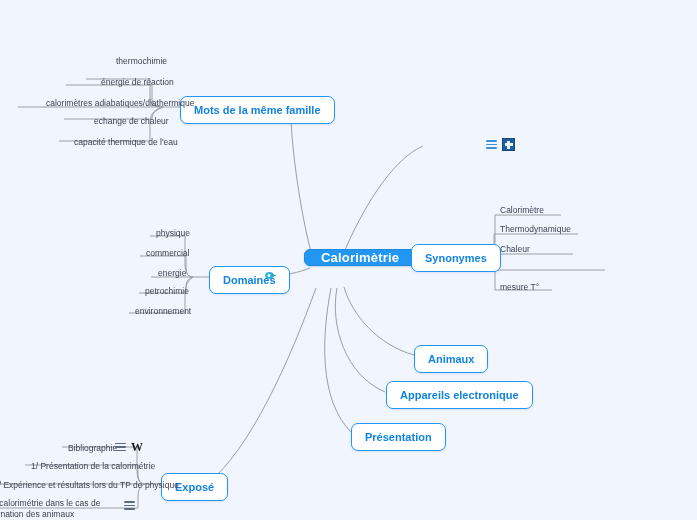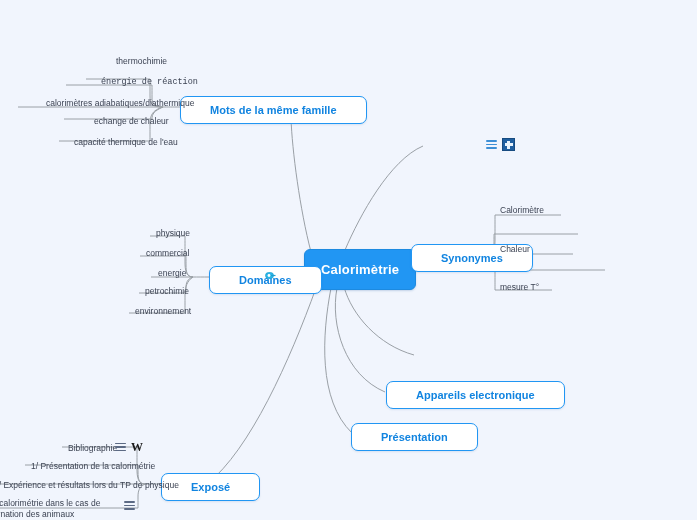--- a/index.html
+++ b/index.html
@@ -33,33 +33,33 @@
     white-space: nowrap;
   }
   
   .root {
     background: #2196f3;
     border: 1px solid #1d8ae0;
     border-radius: 6px;
     color: #ffffff;
     font-weight: bold;
     font-size: 13px;
-    padding: 12px 16px;
+    padding: 0 16px;
     letter-spacing: 0.2px;
     box-shadow: 0 1px 2px rgba(30,90,160,0.22);
   }
   
   .main {
     background: #ffffff;
     border: 1.5px solid #2196f3;
     border-radius: 7px;
     color: #1184e0;
     font-weight: bold;
     font-size: 11px;
-    padding: 7px 29px;
+    padding: 7px 13px;
     box-shadow: 0 1px 2px rgba(30,90,160,0.12);
   }
   
   .leaf {
     color: #3b4252;
     font-size: 8.5px;
     padding: 2px 6px 4px 6px;
     background: transparent;
     line-height: 1.35;
   }
@@ -182,21 +182,21 @@
   <div class="node root" style="left:304px; top:249px;">
     <span>Calorimètrie</span>
   </div>
 
   <div class="node main" style="left:180px; top:96px;">
     <span>Mots de la même famille</span>
   </div>
   <div class="node leaf" style="left:110px; top:54px;">
     <span>thermochimie</span>
   </div>
-  <div class="node leaf" style="left:95px; top:75px;font-family:Liberation Mono, monospace;">
+  <div class="node leaf" style="left:95px; top:75px;">
     <span>énergie de réaction</span>
   </div>
   <div class="node leaf" style="left:40px; top:96px;">
     <span>calorimètres adiabatiques/diathermique</span>
   </div>
   <div class="node leaf" style="left:88px; top:114px;">
     <span>echange de chaleur</span>
   </div>
   <div class="node leaf" style="left:68px; top:135px;">
     <span>capacité thermique de l'eau</span>
@@ -209,20 +209,23 @@
         <i></i>
     </span>
     <span class="cross-icon"></span>
   </div>
 
   <div class="node main" style="left:411px; top:244px;">
     <span>Synonymes</span>
   </div>
   <div class="node leaf" style="left:494px; top:203px;">
     <span>Calorimètre</span>
+  </div>
+  <div class="node leaf" style="left:494px; top:222px;">
+    <span>Thermodynamique</span>
   </div>
   <div class="node leaf" style="left:494px; top:242px;">
     <span>Chaleur</span>
   </div>
   <div class="node leaf" style="left:494px; top:280px;">
     <span>mesure T°</span>
   </div>
 
   <div class="node main" style="left:209px; top:266px;">
     <span>Domaines</span>
@@ -243,20 +246,23 @@
   <div class="node leaf" style="left:152px; top:266px;">
     <span>energie</span>
   </div>
   <div class="node leaf" style="left:139px; top:284px;">
     <span>petrochimie</span>
   </div>
   <div class="node leaf" style="left:129px; top:304px;">
     <span>environnement</span>
   </div>
 
+  <div class="node main" style="left:414px; top:345px;">
+    <span>Animaux</span>
+  </div>
 
   <div class="node main" style="left:386px; top:381px;">
     <span>Appareils electronique</span>
   </div>
 
   <div class="node main" style="left:351px; top:423px;">
     <span>Présentation</span>
   </div>
 
   <div class="node main" style="left:161px; top:473px;">

